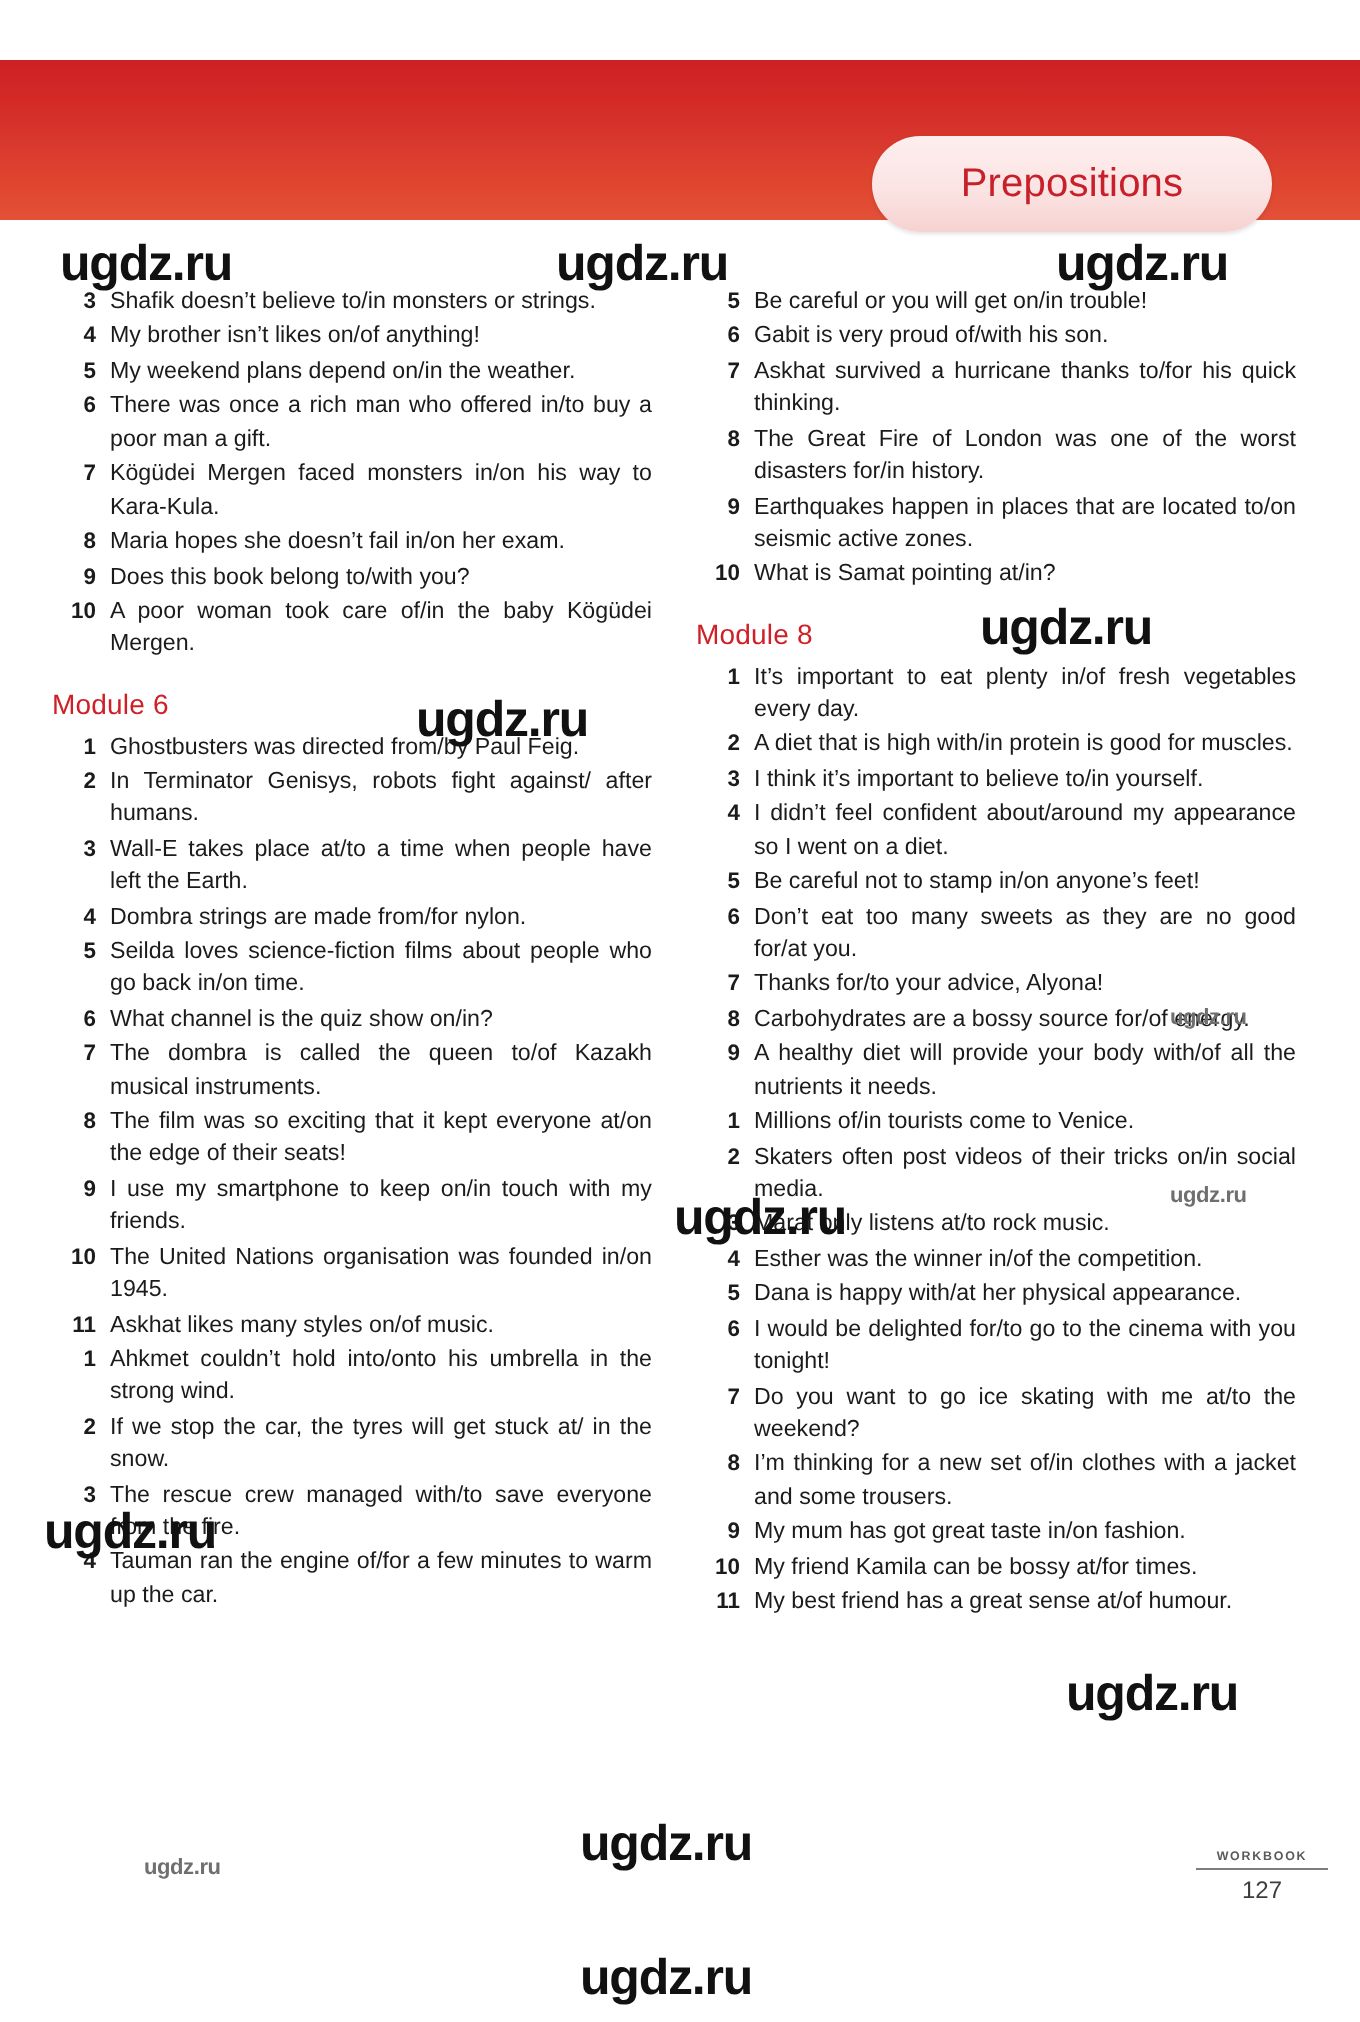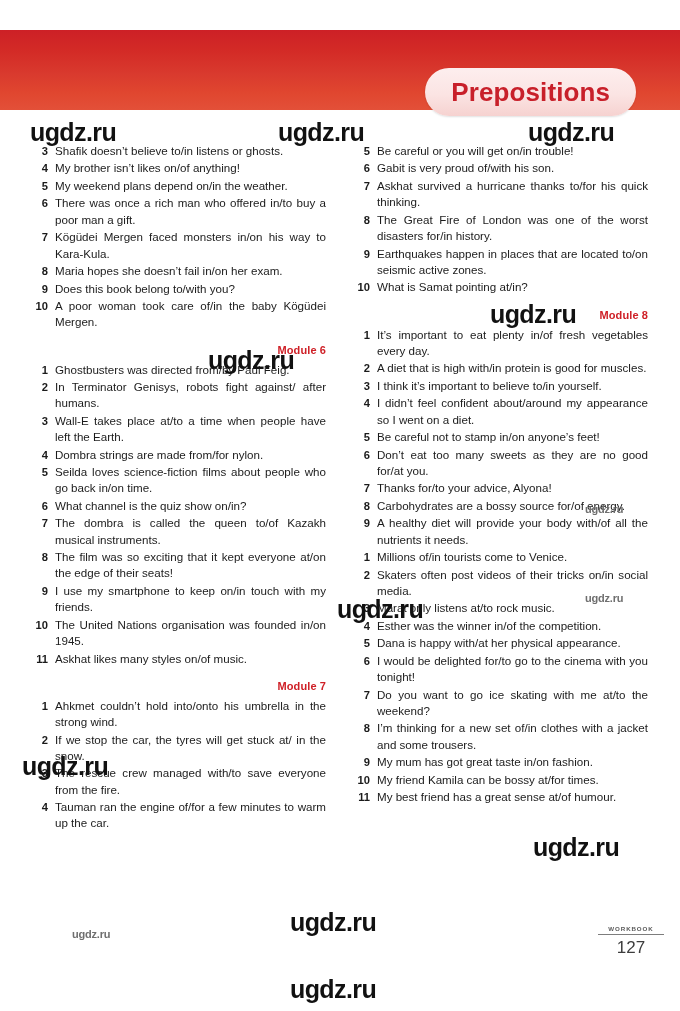--- a/index.html
+++ b/index.html
@@ -30,40 +30,40 @@
     position:absolute;right:44px;bottom:-6px;
     min-width:200px;height:48px;
     border-radius:26px;
     background:linear-gradient(180deg,#fdeeee 0%,#fbe4e3 55%,#f6d2d0 100%);
     box-shadow:0 1px 2px rgba(0,0,0,.12);
     display:flex;align-items:center;justify-content:center;
     padding:0 26px;
     box-sizing:border-box;
   }
   .banner-pill-text{
-    font-size:26px;font-weight:700;color:#c8202a;
+    font-size:20px;font-weight:400;color:#c8202a;
     letter-spacing:.1px;white-space:nowrap;
   }
 
   
   .content{
     position:absolute;left:0;top:143px;width:680px;
   }
   .col{
     position:absolute;top:0;
     width:300px;
   }
   .col-left{left:26px;}
   .col-right{left:348px;}
 
   .module-head{
-    text-align:right;
+    text-align:left;
     color:#cf2027;
-    font-weight:700;
-    font-size:11px;
+    font-weight:400;
+    font-size:14px;
     margin:13px 0 6px 0;
     letter-spacing:.1px;
   }
 
   ul.qlist{list-style:none;margin:0;padding:0;}
   li.qitem{
     display:flex;
     align-items:flex-start;
     font-size:11.6px;
     line-height:16.3px;
@@ -92,21 +92,21 @@
     position:absolute;right:16px;top:925px;
     width:66px;text-align:center;
   }
   .folio .wb{
     font-size:6.2px;letter-spacing:.9px;color:#5a5a5a;
     font-weight:600;text-transform:uppercase;
     padding-bottom:2px;
     border-bottom:1px solid #7d7d7d;
   }
   .folio .pg{
-    font-size:17px;color:#3d3d3d;margin-top:3px;font-weight:400;
+    font-size:12px;color:#3d3d3d;margin-top:3px;font-weight:400;
   }
 
   
   .wm{
     position:absolute;
     font-weight:700;
     color:#111;
     white-space:nowrap;
     pointer-events:none;
   }
@@ -122,21 +122,21 @@
   <div class="banner-pill">
     <span class="banner-pill-text">Prepositions</span>
   </div>
 </div>
 
 <div class="content">
   <div class="col col-left" id="col-left">
       <ul class="qlist">
         <li class="qitem">
           <span class="num">3</span>
-          <span class="txt"><span>Shafik doesn’t believe </span><b>to/in</b><span> listens or ghosts.</span></span>
+          <span class="txt"><span>Shafik doesn’t believe </span><b>to/in</b><span> monsters or strings.</span></span>
         </li>
         <li class="qitem">
           <span class="num">4</span>
           <span class="txt"><span>My brother isn’t likes </span><b>on/of</b><span> anything!</span></span>
         </li>
         <li class="qitem">
           <span class="num">5</span>
           <span class="txt"><span>My weekend plans depend </span><b>on/in</b><span> the weather.</span></span>
         </li>
         <li class="qitem">
@@ -200,21 +200,20 @@
         </li>
         <li class="qitem">
           <span class="num">10</span>
           <span class="txt"><span>The United Nations organisation was founded </span><b>in/on</b><span> 1945.</span></span>
         </li>
         <li class="qitem">
           <span class="num">11</span>
           <span class="txt"><span>Askhat likes many styles </span><b>on/of</b><span> music.</span></span>
         </li>
       </ul>
-      <div class="module-head">Module 7</div>
       <ul class="qlist">
         <li class="qitem">
           <span class="num">1</span>
           <span class="txt"><span>Ahkmet couldn’t hold </span><b>into/onto</b><span> his umbrella in the strong wind.</span></span>
         </li>
         <li class="qitem">
           <span class="num">2</span>
           <span class="txt"><span>If we stop the car, the tyres will get stuck </span><b>at/ in</b><span> the snow.</span></span>
         </li>
         <li class="qitem">

